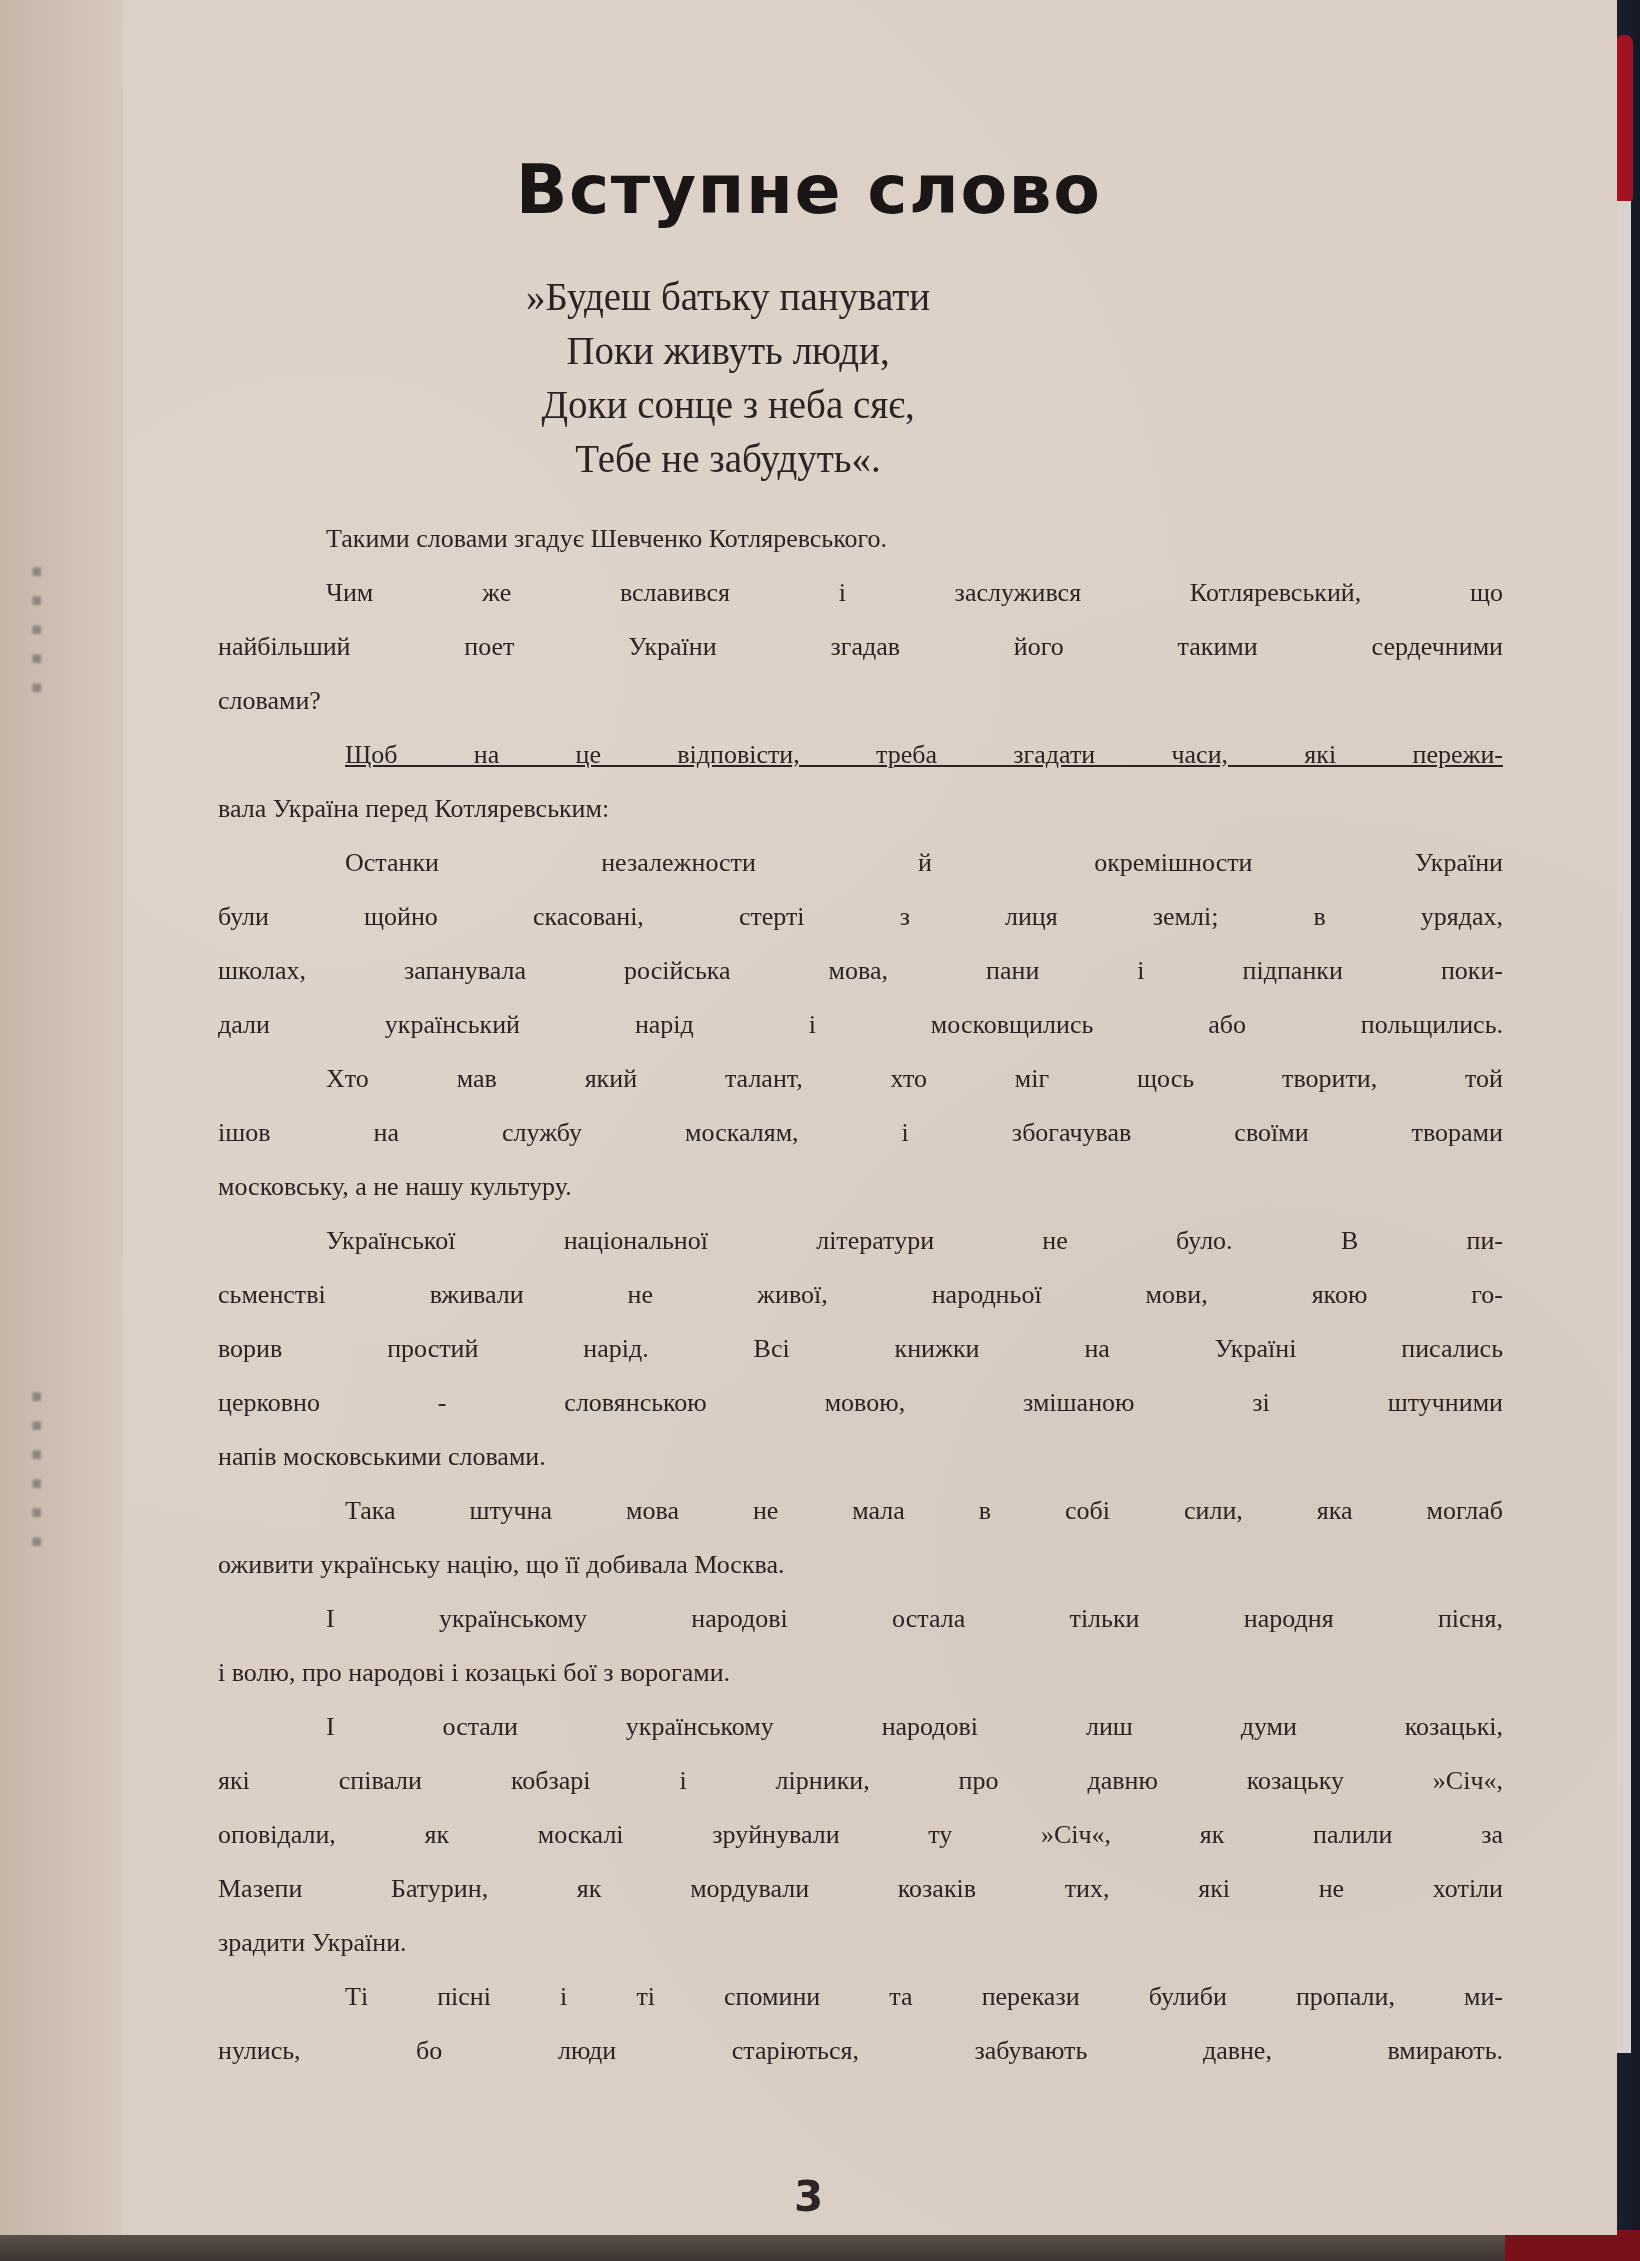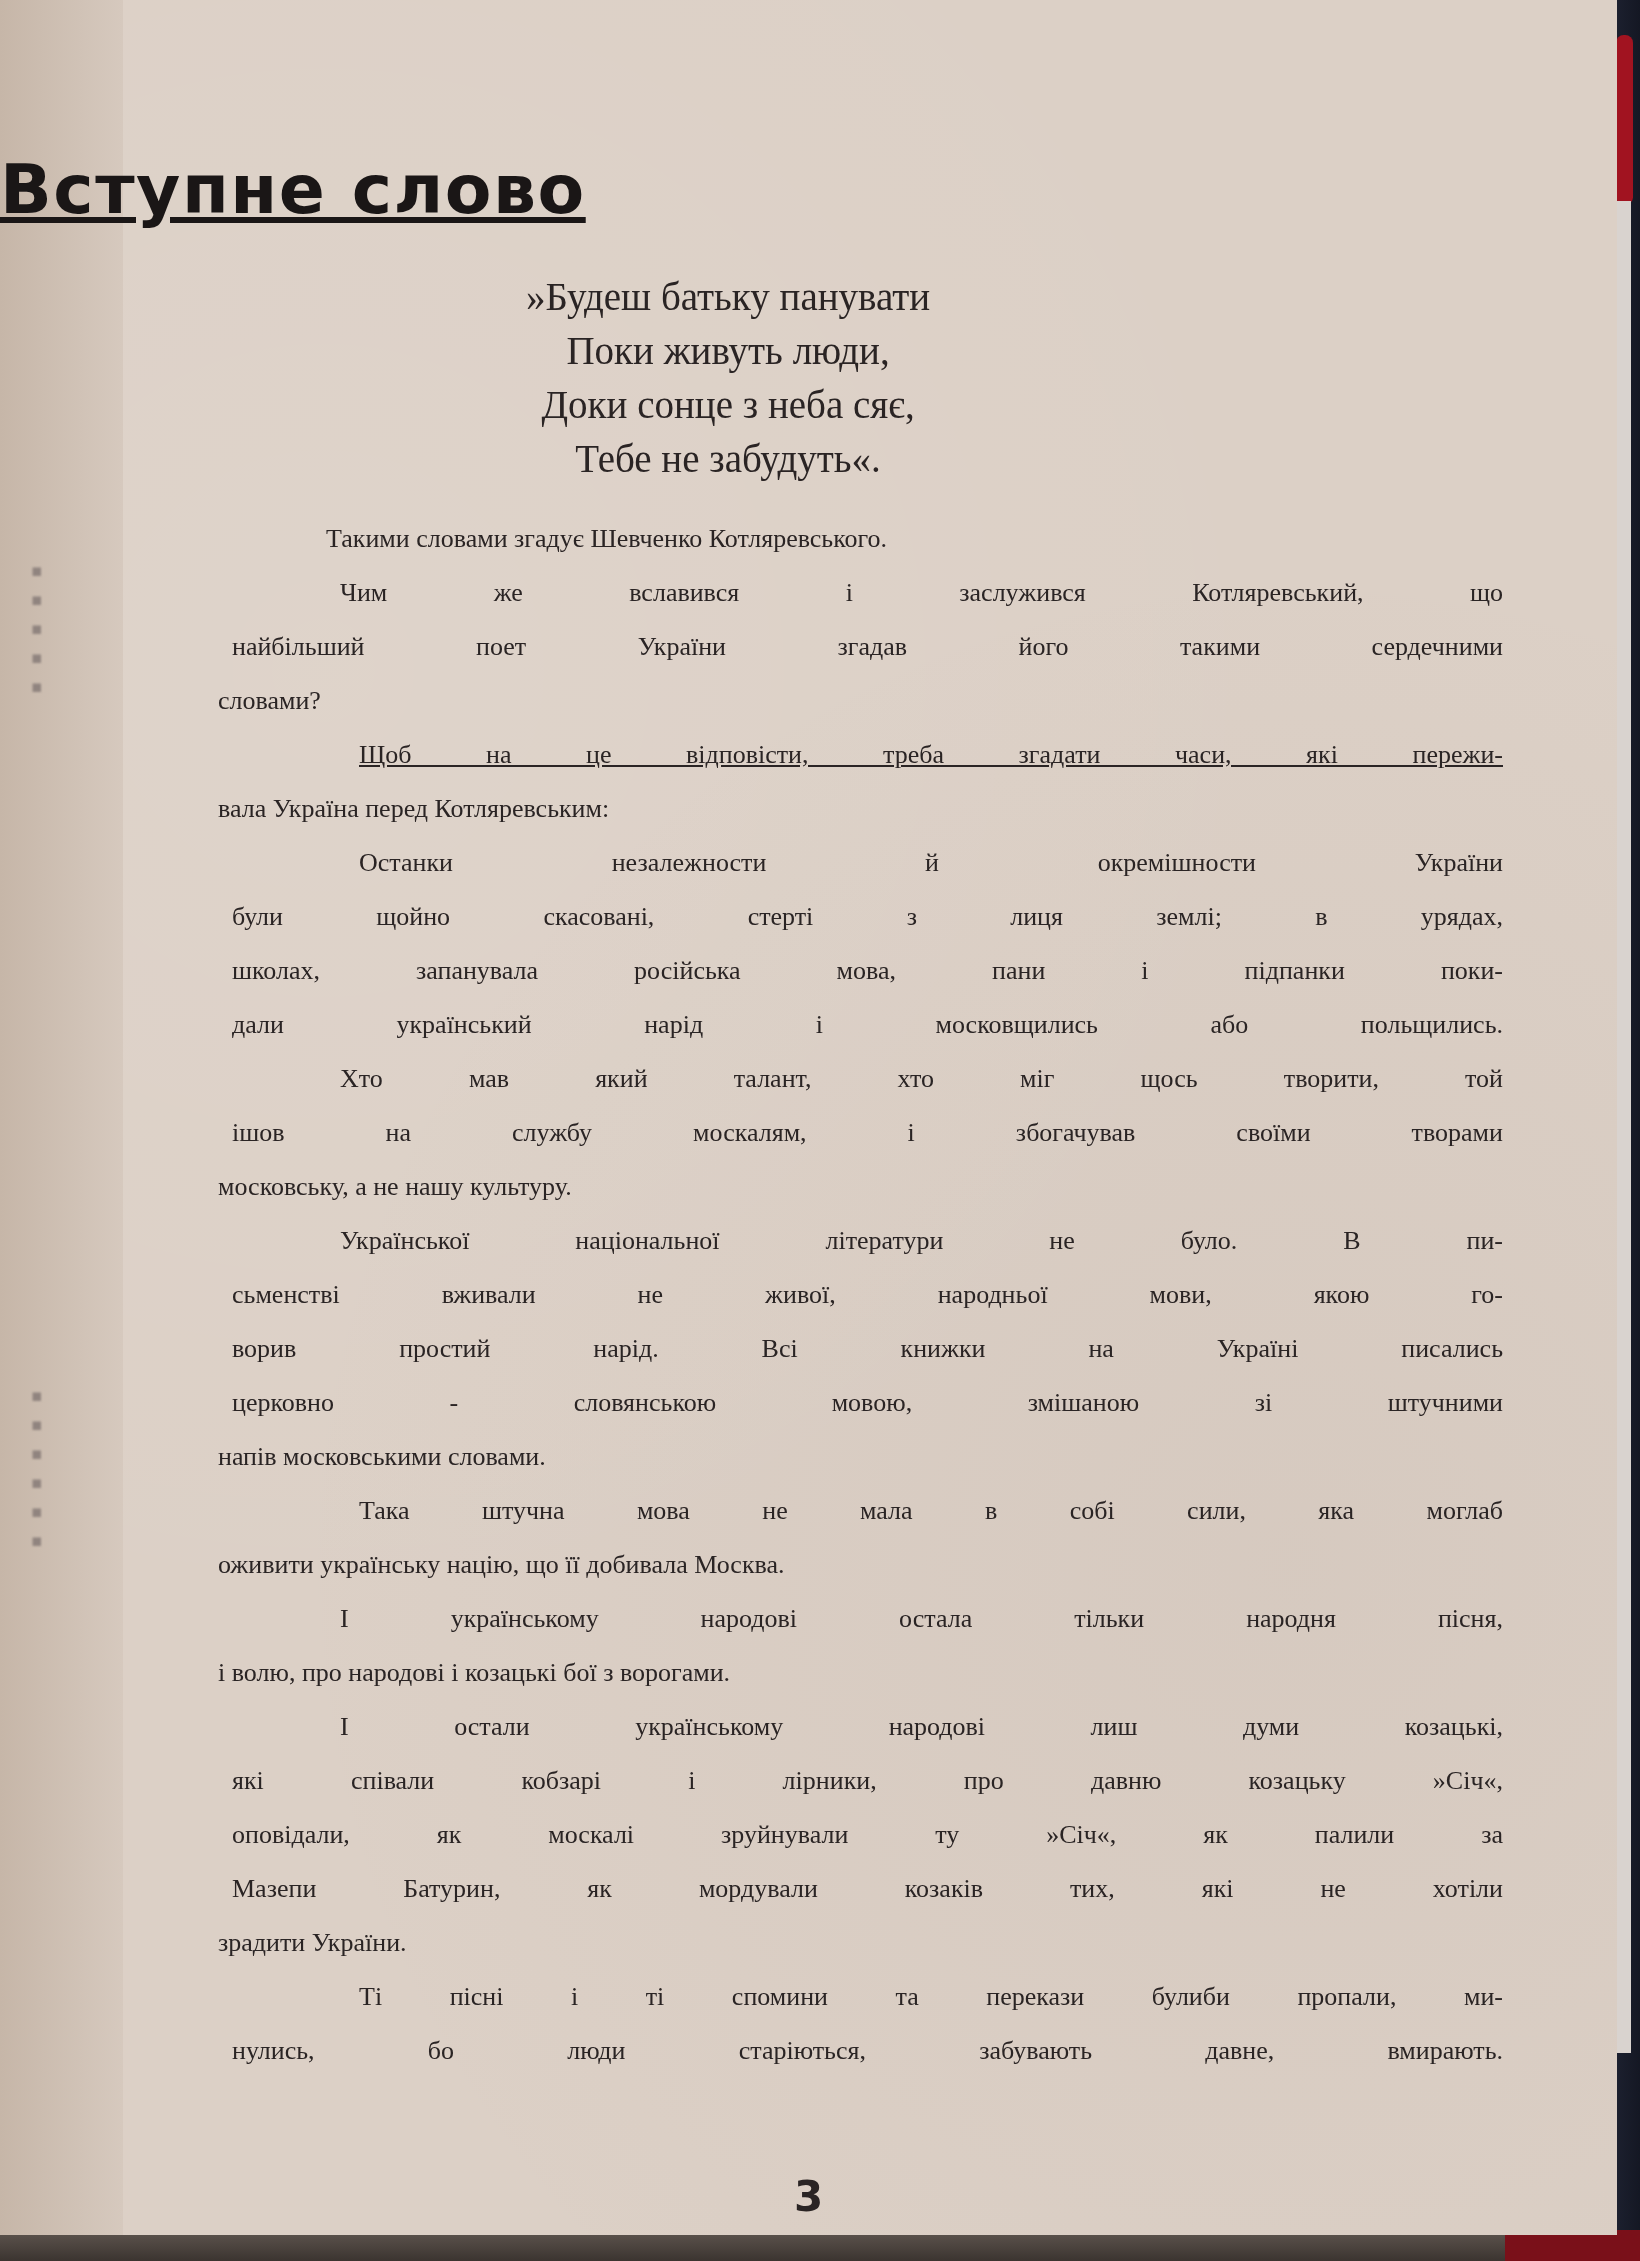--- a/index.html
+++ b/index.html
@@ -37,37 +37,37 @@
     .gutter {
       position: absolute; left: 0; top: 0; width: 123px; height: 2235px;
       background: linear-gradient(to right, #c6b6a8, #d6c9be);
     }
     .bleed {
       position: absolute; left: 31px; width: 28px; color: #6a6060;
       font-family: "DejaVu Sans", sans-serif; font-size: 17px; line-height: 29px;
       opacity: 0.6; filter: blur(1.2px);
     }
     .title {
-      position: absolute; left: 0; width: 1617px; top: 150px; text-align: left;
+      position: absolute; left: 0; width: 1617px; top: 150px; text-align: center;
       font-family: "DejaVu Sans", sans-serif; font-weight: bold; font-size: 68px;
-      color: #1a1616; letter-spacing: 1.5px; text-decoration: underline;
+      color: #1a1616; letter-spacing: 1.5px;
     }
     .poem {
       position: absolute; left: 526px; top: 270px;
       font-family: "Liberation Serif", serif; font-size: 39px; line-height: 54px;
       color: #2a2424;
       text-align: center;
     }
     .body {
       position: absolute; left: 218px; top: 512px; width: 1285px;
       font-family: "Liberation Serif", serif; font-size: 26px; line-height: 54px;
       color: #2a2424;
     }
     .line { white-space: nowrap; display: block; }
-    .just { text-align: justify; text-align-last: justify; margin-left: 14px; }
+    .just { text-align: justify; text-align-last: justify; }
     .indent { padding-left: 108px; }
     .indent2 { padding-left: 127px; }
     .page-number {
       position: absolute; left: 0; width: 1617px; top: 2172px; text-align: center;
       font-family: "DejaVu Sans", sans-serif; font-weight: bold; font-size: 42px;
       color: #2a2424;
     }
   </style>
 </head>
 <body>

